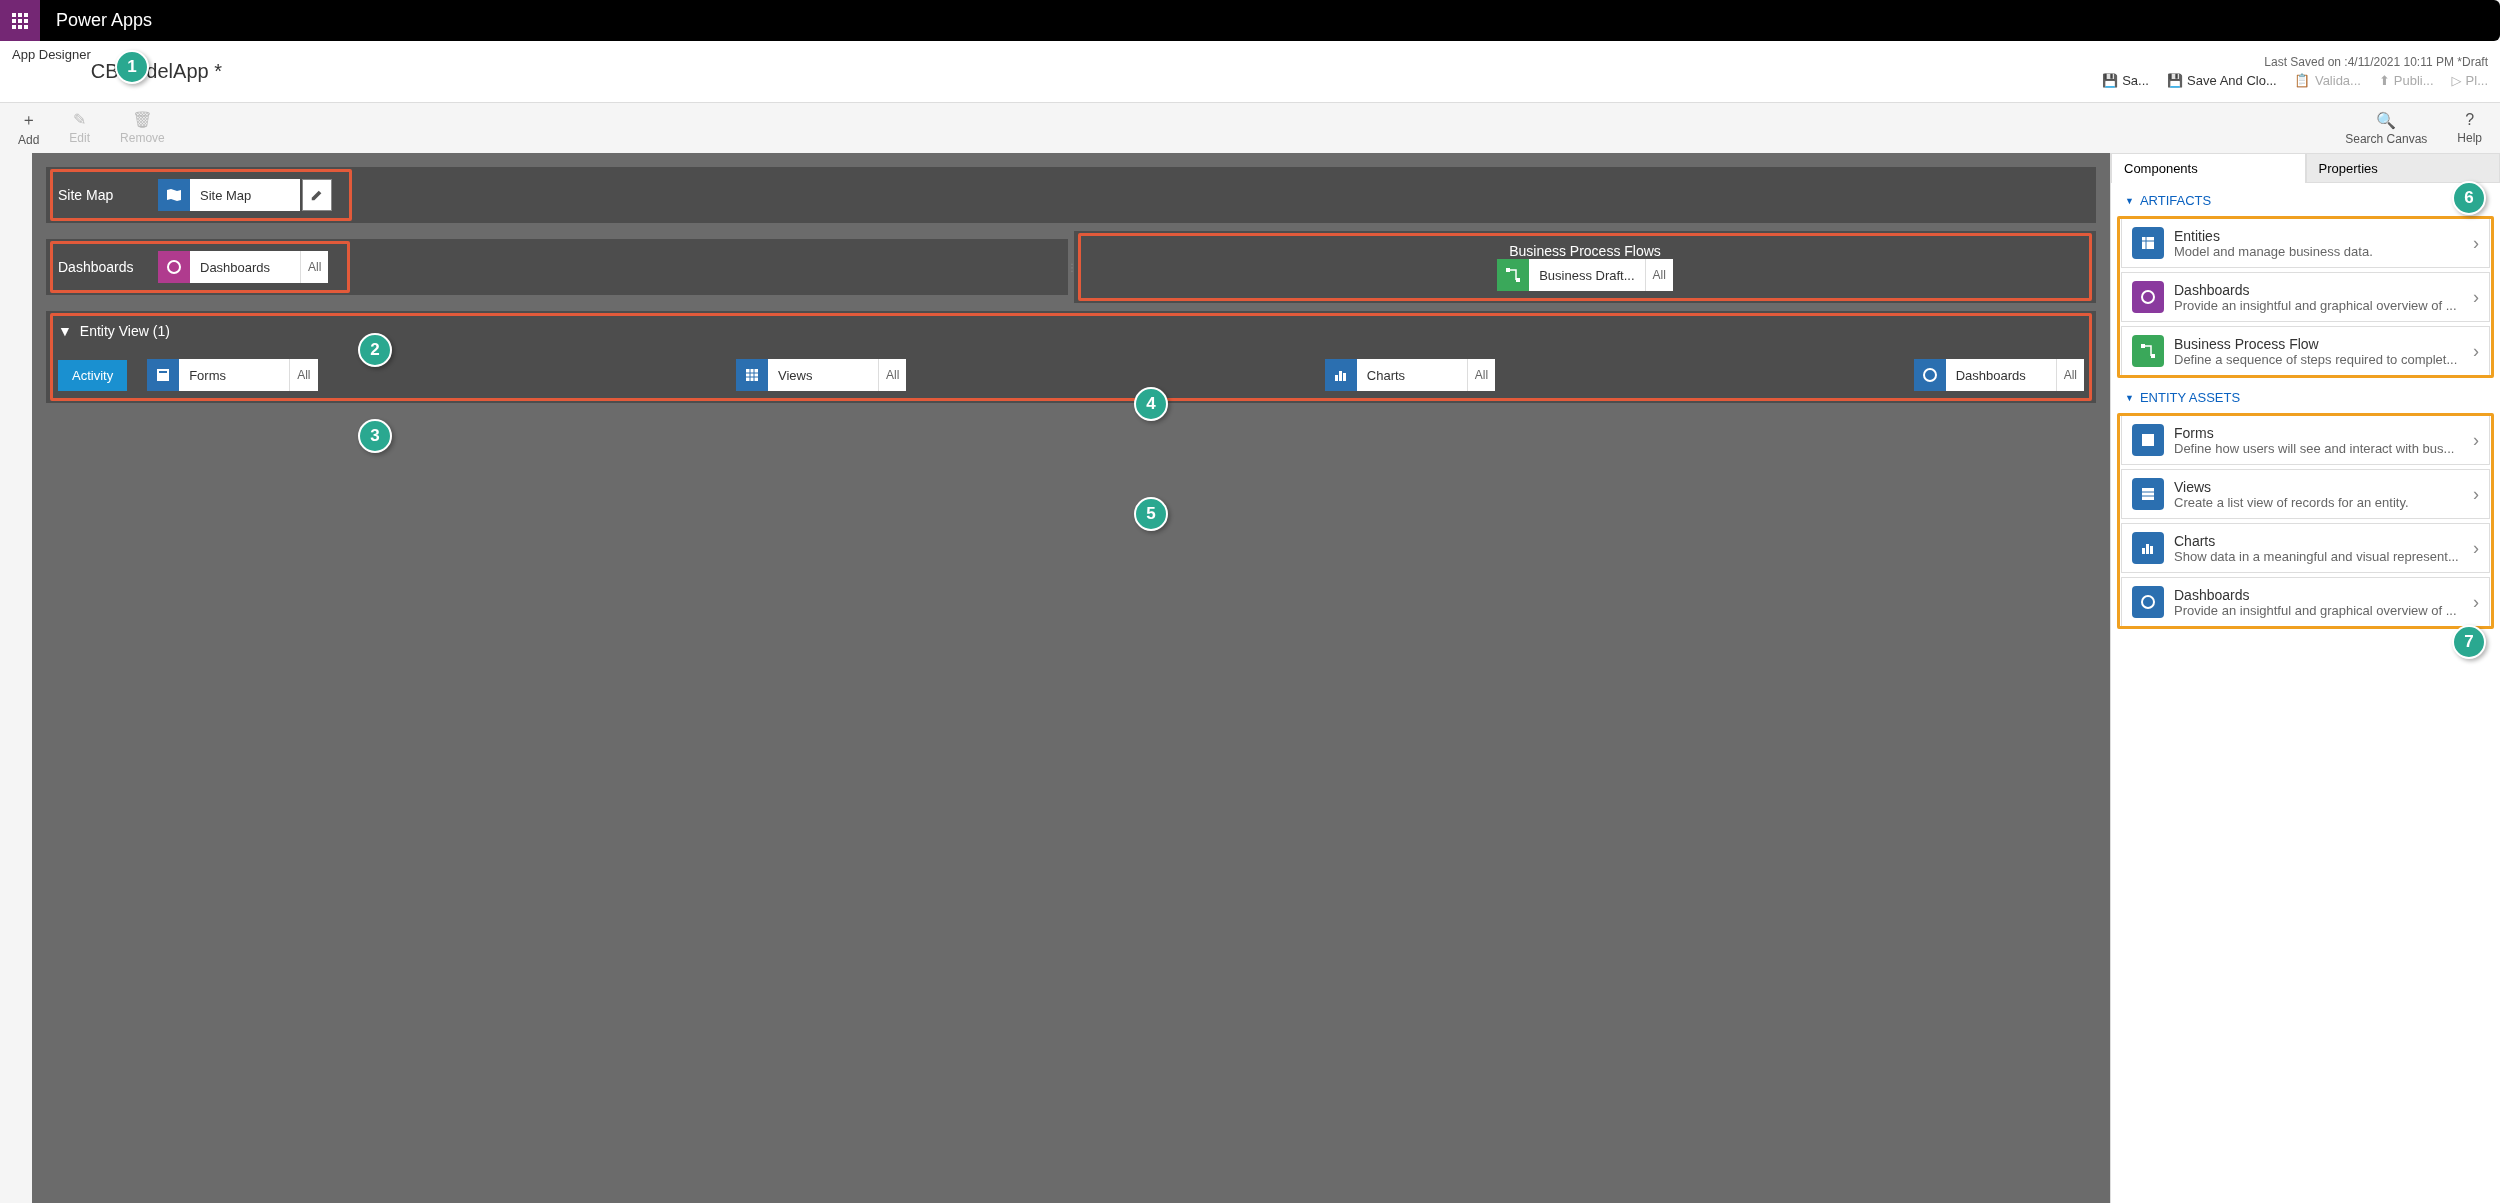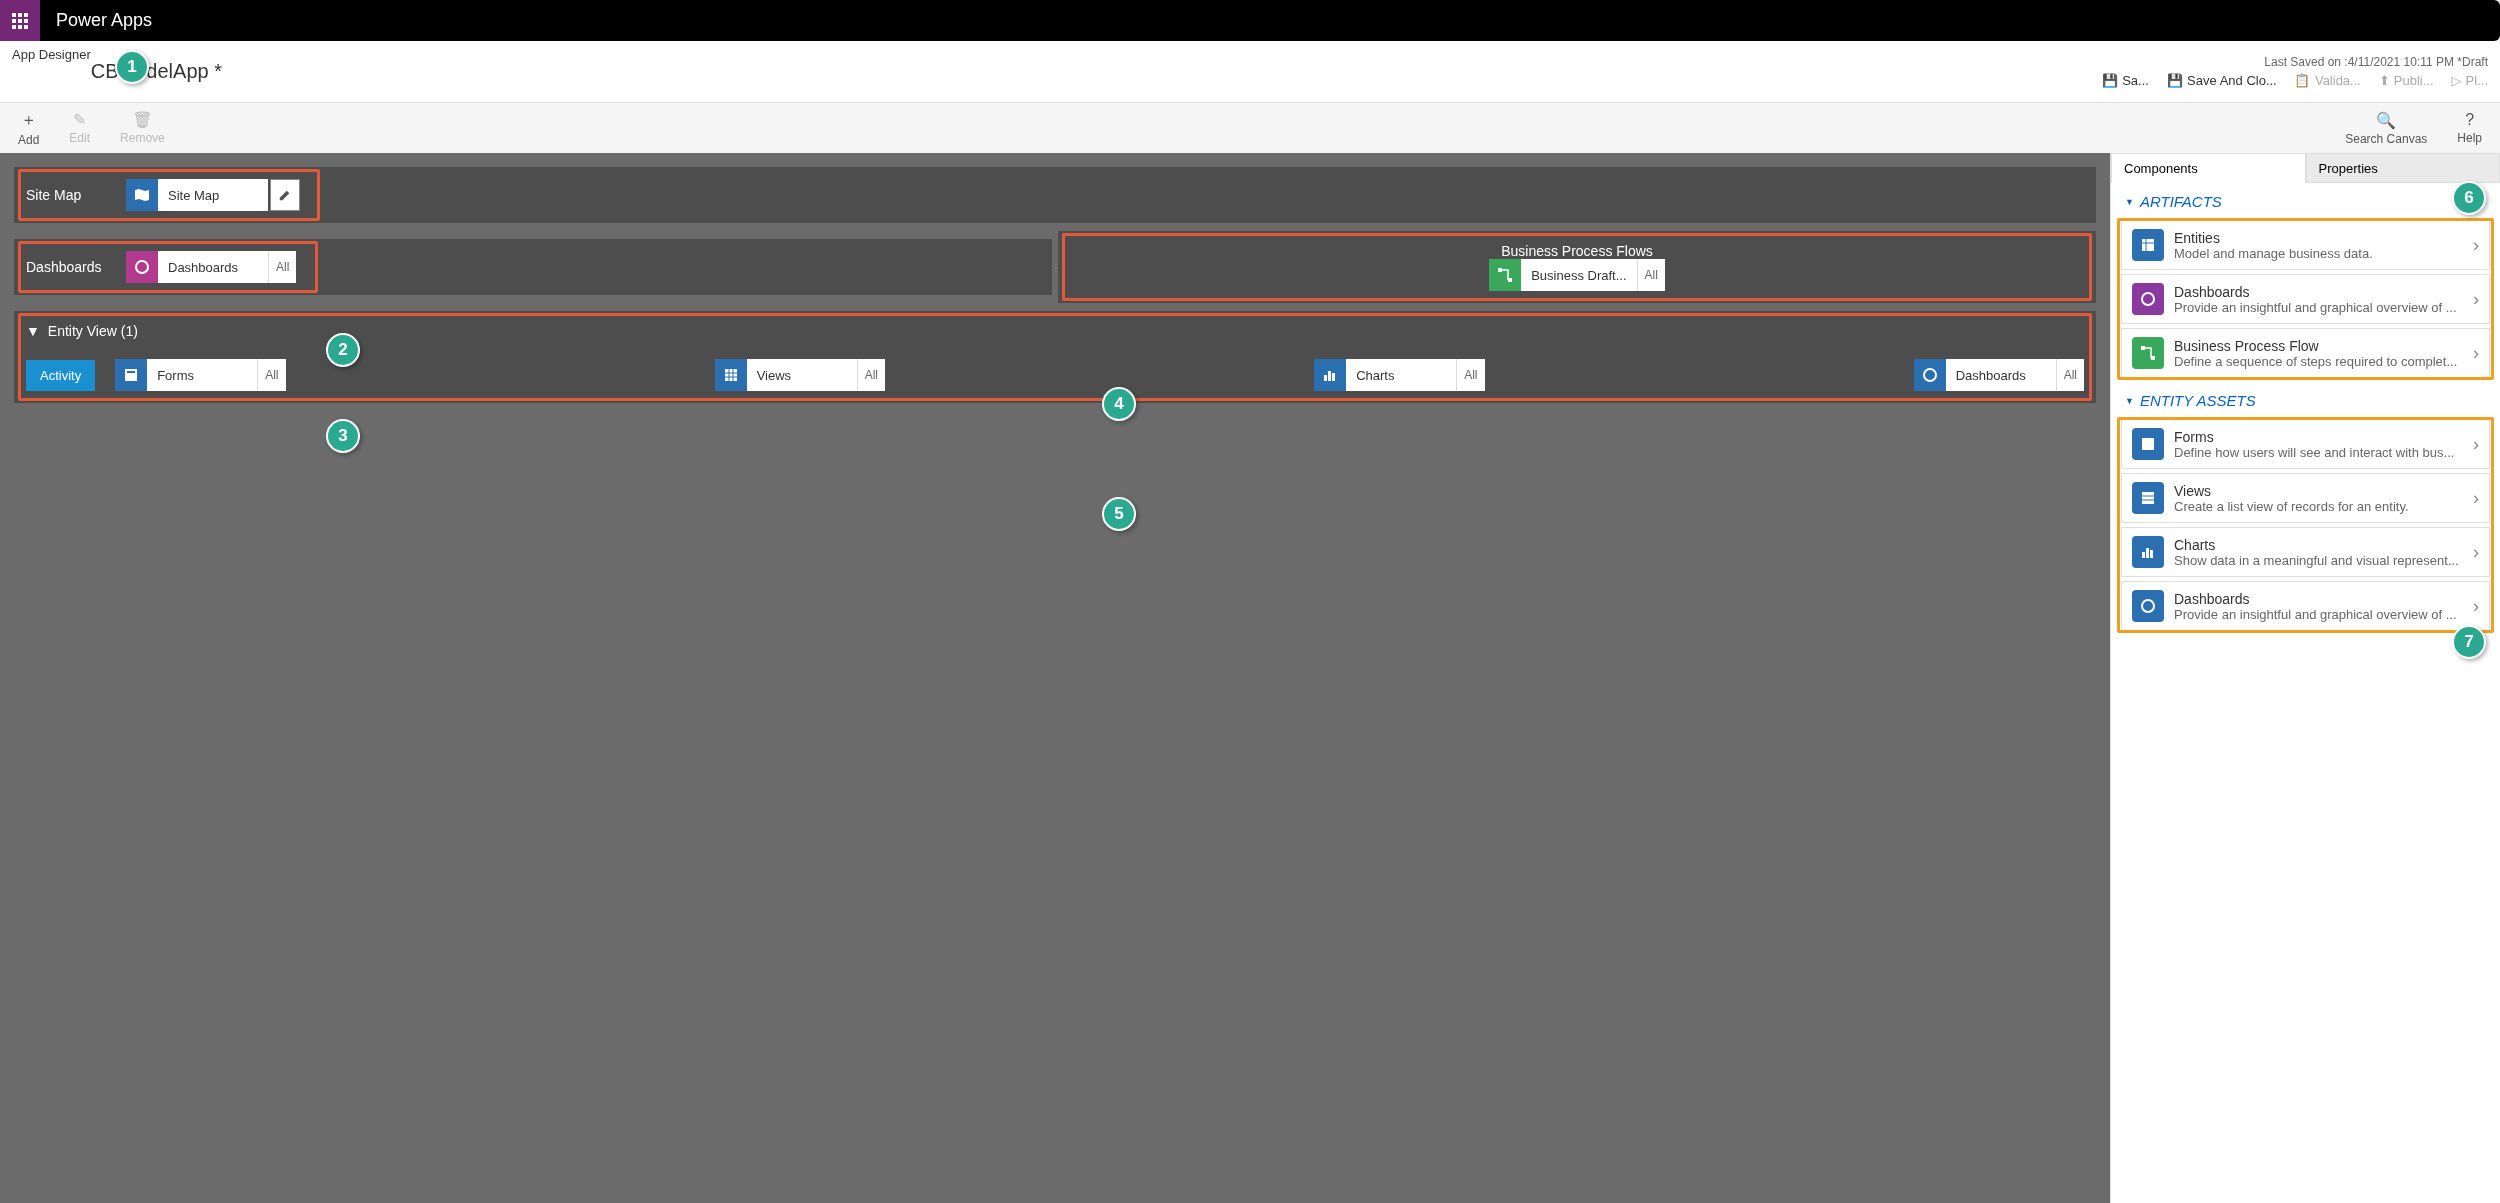--- a/index.html
+++ b/index.html
@@ -26,21 +26,21 @@
 
 
 .toolbar { height: 50px; background: #f5f5f5; display: flex; align-items: center; justify-content: space-between; padding: 0 18px; }
 .toolbar-left, .toolbar-right { display: flex; gap: 30px; }
 .toolbar-btn { display: flex; flex-direction: column; align-items: center; font-size: 12px; color: #555; cursor: pointer; }
 .toolbar-btn.disabled { color: #bbb; }
 .toolbar-btn .tb-icon { font-size: 16px; margin-bottom: 2px; }
 
 
 .main { display: flex; height: 1050px; }
-.canvas { flex: 1; background: #6b6b6b; padding: 14px; position: relative; }
+.canvas { flex: 1; background: #6b6b6b; padding: 14px; position: relative; margin-left: 32px; }
 .rightpanel { width: 390px; background: #fff; border-left: 1px solid #ddd; }
 
 
 .canvas-row { background: #4d4d4d; margin-bottom: 8px; padding: 12px; display: flex; align-items: center; position: relative; }
 .canvas-row.double { display: flex; padding: 0; background: transparent; }
 .canvas-row.double .half { flex: 1; background: #4d4d4d; padding: 12px; display: flex; align-items: center; position: relative; }
 .divider { width: 6px; background: transparent; display: flex; flex-direction: column; align-items: center; justify-content: center; color: #888; font-size: 10px; letter-spacing: -2px; }
 .row-label { color: #fff; font-size: 14px; width: 100px; }
 .row-label.wide { width: auto; flex: 1; }
 
@@ -68,21 +68,21 @@
 .hl-red { position: absolute; border: 3px solid #e35a3a; pointer-events: none; border-radius: 2px; }
 .hl-orange { position: absolute; border: 3px solid #f0a020; pointer-events: none; border-radius: 2px; }
 
 
 .callout { position: absolute; width: 34px; height: 34px; border-radius: 50%; background: #2aa890; border: 2px solid #fff; color: #fff; display: flex; align-items: center; justify-content: center; font-size: 17px; font-weight: 600; box-shadow: 2px 2px 4px rgba(0,0,0,0.3); z-index: 100; }
 
 
 .rp-tabs { display: flex; height: 30px; }
 .rp-tab { flex: 1; display: flex; align-items: center; padding: 6px 12px; font-size: 13px; cursor: pointer; background: #eaeaea; border: 1px solid #ddd; }
 .rp-tab.active { background: #fff; border-bottom: none; }
-.rp-section-title { color: #0b62c0; font-size: 15px; padding: 10px 14px 6px 14px; display: flex; align-items: center; gap: 6px; font-style: italic; }
+.rp-section-title { color: #0b62c0; font-size: 13px; padding: 10px 14px 6px 14px; display: flex; align-items: center; gap: 6px; }
 .rp-section-title::before { content: "▼"; font-size: 9px; color: #0b62c0; }
 .rp-item { margin: 4px 10px; border: 1px solid #ddd; padding: 8px 10px; display: flex; align-items: center; gap: 10px; cursor: pointer; background: #fff; }
 .rp-item-icon { width: 32px; height: 32px; border-radius: 4px; display: flex; align-items: center; justify-content: center; color: #fff; font-size: 15px; flex-shrink: 0; }
 .rp-item-text { flex: 1; overflow: hidden; }
 .rp-item-title { font-size: 14px; color: #333; }
 .rp-item-desc { font-size: 13px; color: #666; white-space: nowrap; overflow: hidden; text-overflow: ellipsis; }
 .rp-chevron { color: #888; font-size: 18px; }
 
 .ic-blue { background: #2b6fb0; }
 .ic-purple { background: #8a3a9e; }

